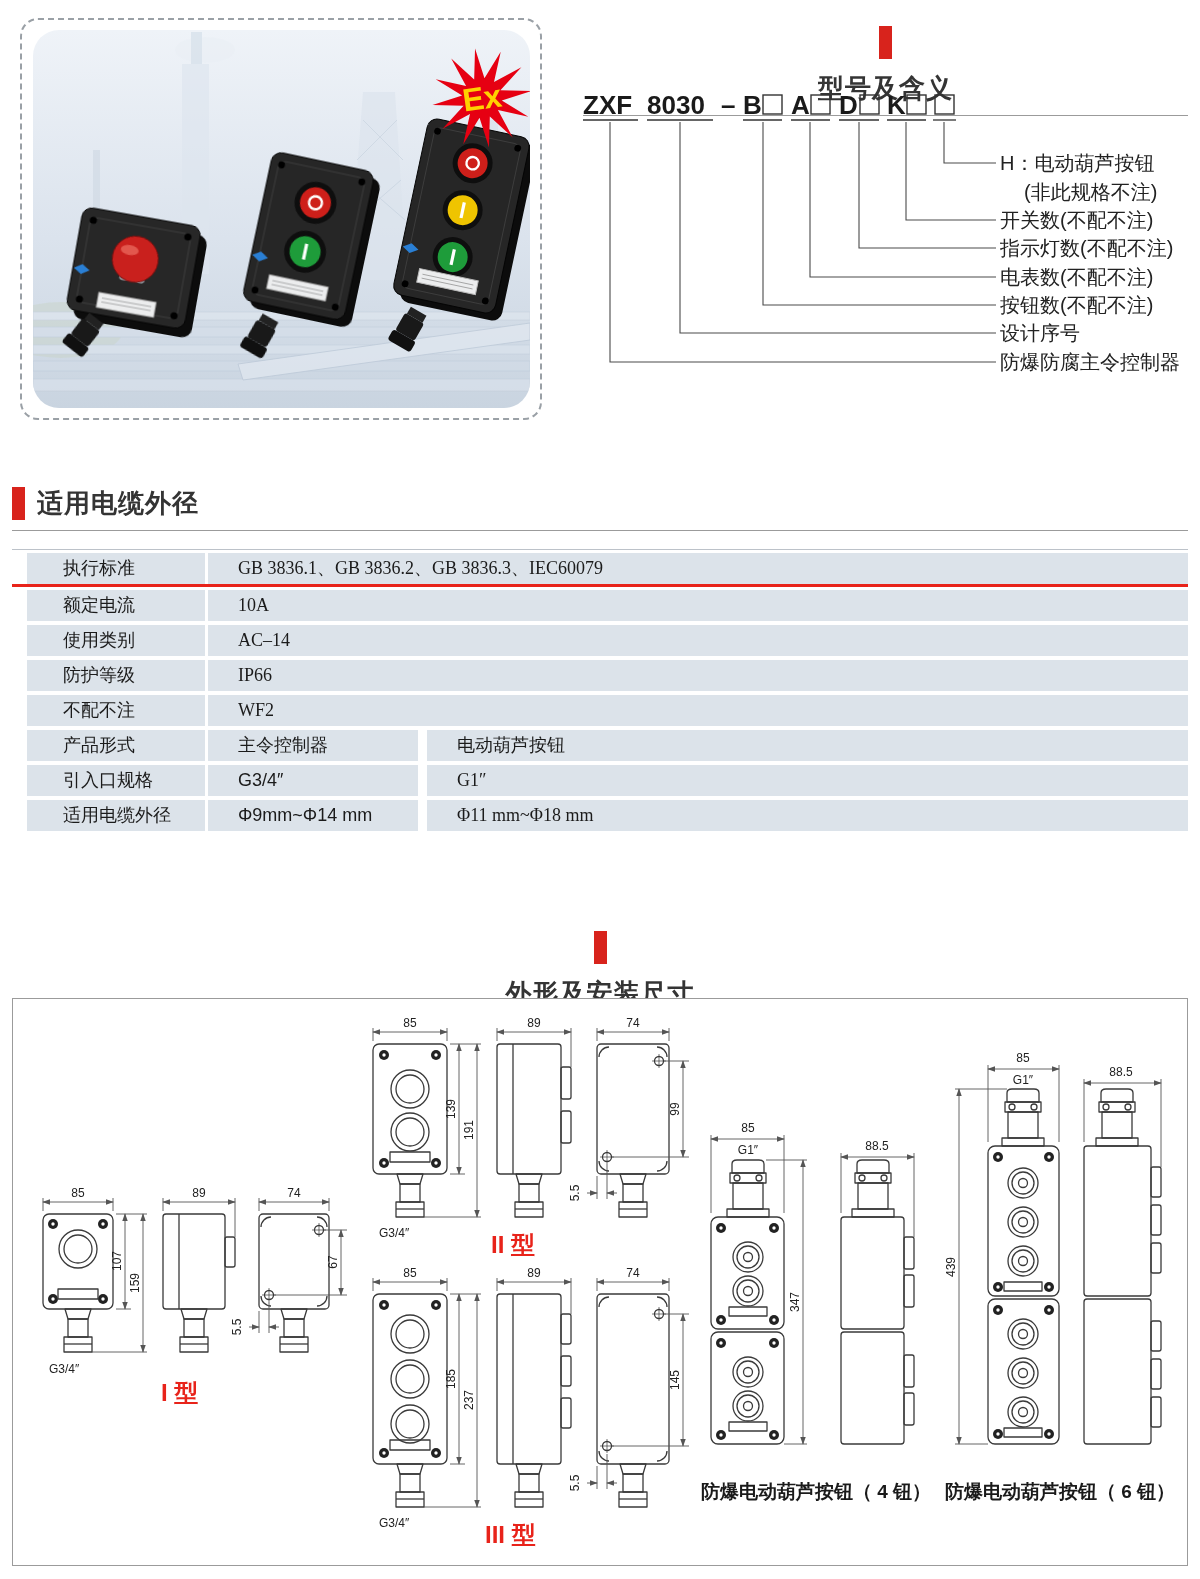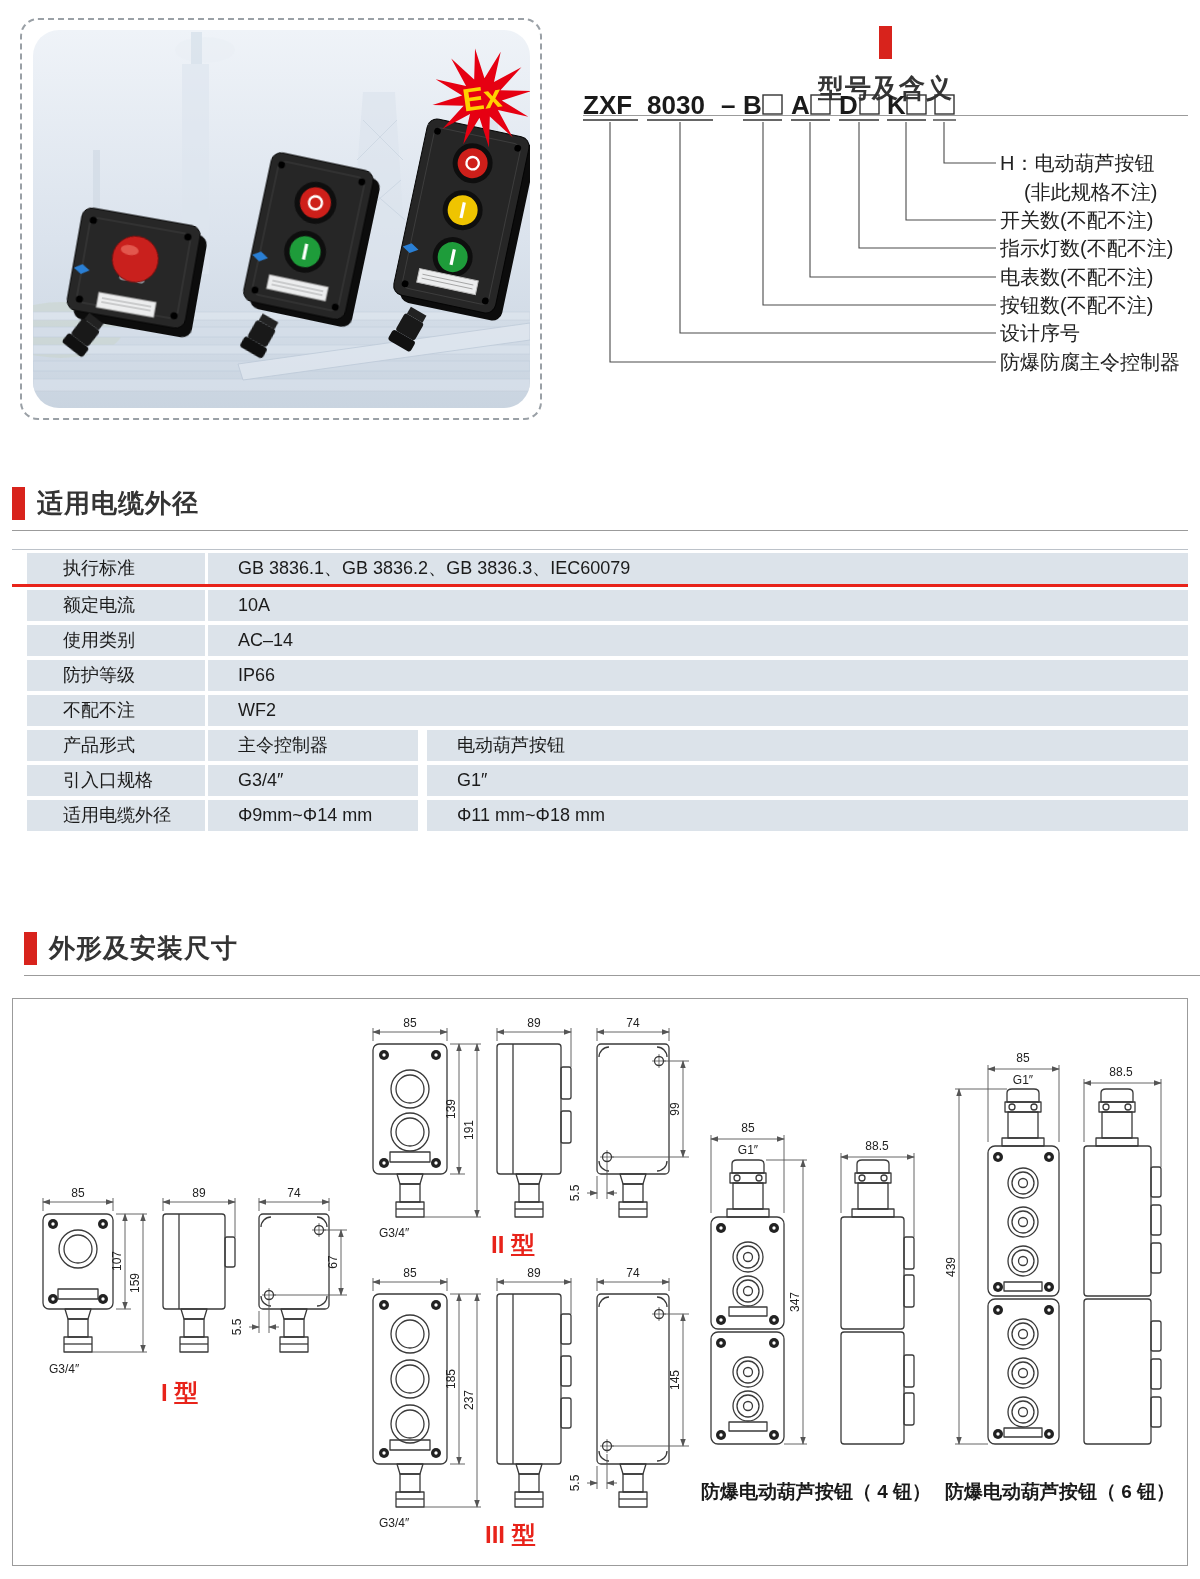--- a/index.html
+++ b/index.html
@@ -20,21 +20,21 @@
   .mul{stroke:#333;stroke-width:1.3;}
   .mline{fill:none;stroke:#4a4a4a;stroke-width:1.1;}
   .mlabel{font-size:20px;fill:#222;}
 
   
   .ptable{position:absolute;left:12px;top:549px;width:1176px;border-top:1px solid #bcc2c9;padding-top:3px;}
   .prow{display:flex;margin-bottom:4px;padding-left:15px;}
   .prow.nomb{margin-bottom:0;}
   .pcell{background:#dce3ea;height:31px;line-height:31px;font-size:18px;color:#1b1b1b;box-sizing:border-box;white-space:nowrap;}
   .plabel{width:178px;padding-left:36px;margin-right:3px;flex:none;}
-  .pval{flex:1;padding-left:30px;}
+  .pval{flex:1;padding-left:30px;font-family:Liberation Serif, serif;}
   .pval1{width:210px;flex:none;margin-right:9px;padding-left:30px;}
   .red-sep{height:3px;background:#e8231a;margin-bottom:3px;}
 
   
   .dpanel{position:absolute;left:12px;top:998px;width:1176px;height:568px;border:1px solid #9b9b9b;box-sizing:border-box;background:#fff;}
 
   
   .ln{fill:none;stroke:#3a3a3a;stroke-width:1.3;stroke-linejoin:round;}
   .dim{stroke:#555;stroke-width:0.9;fill:none;}
   .dimt{font-size:12px;fill:#222;}
@@ -262,21 +262,21 @@
       <div class="pcell pval1">G3/4″</div>
       <div class="pcell pval">G1″</div>
     </div>
     <div class="prow">
       <div class="pcell plabel">适用电缆外径</div>
       <div class="pcell pval1">Φ9mm~Φ14 mm</div>
       <div class="pcell pval">Φ11 mm~Φ18 mm</div>
     </div>
   </div>
 
-  <div class="sec-head" style="left:24px;top:931px;width:1176px;">
+  <div class="sec-head" style="left:12px;top:931px;width:1176px;flex-direction:column;">
     <div class="red-bar"></div>
     <div class="sec-title">外形及安装尺寸</div>
   </div>
 
   <div class="dpanel">
   <svg width="1174" height="566" viewBox="0 0 1174 566">
     <defs>
       <marker id="ar" viewBox="0 0 10 10" refX="9" refY="5" markerWidth="9" markerHeight="9" orient="auto-start-reverse">
         <path d="M0 1.5 L10 5 L0 8.5 Z" fill="#555"></path>
       </marker>

